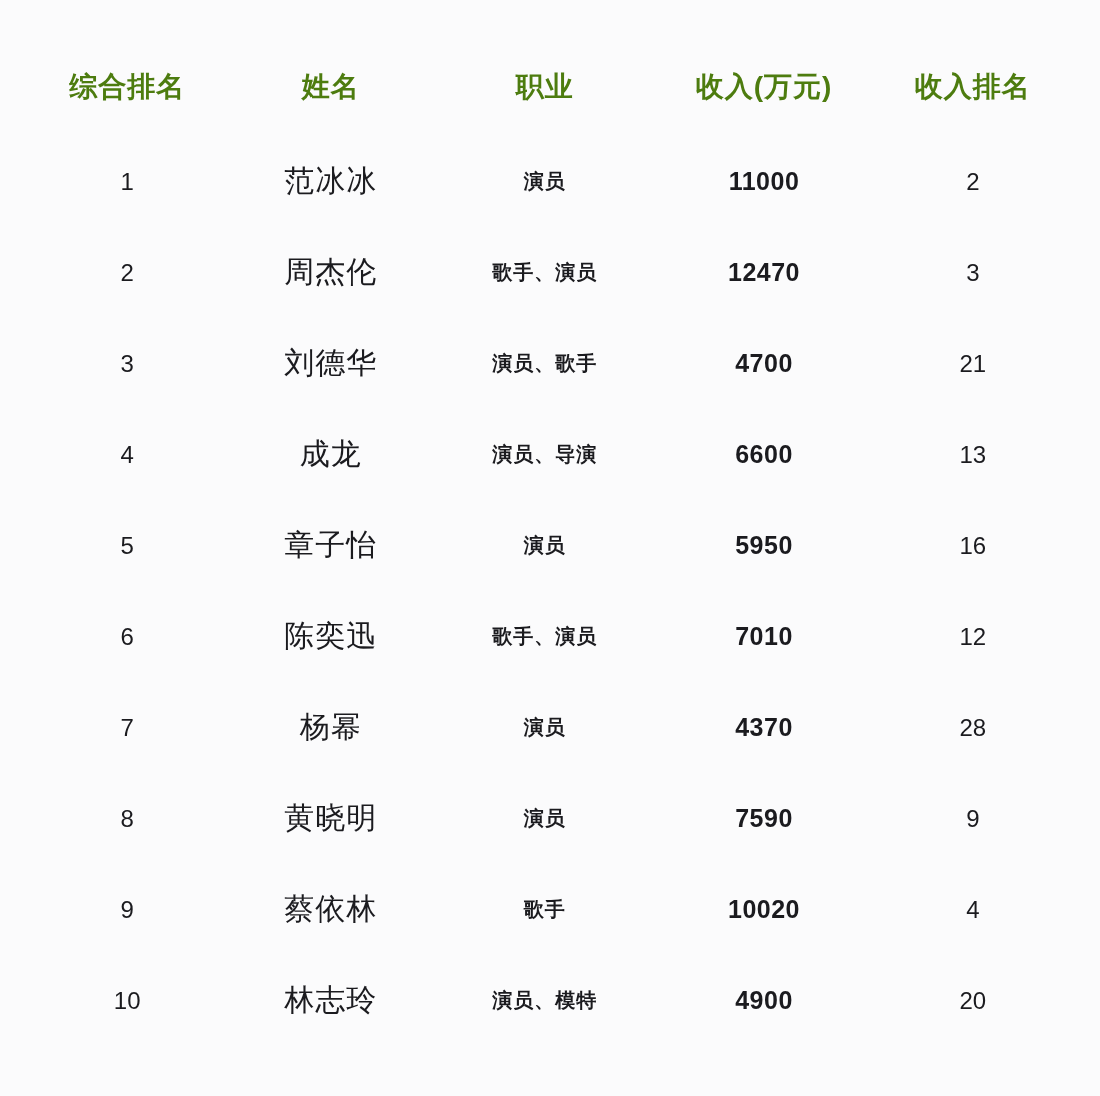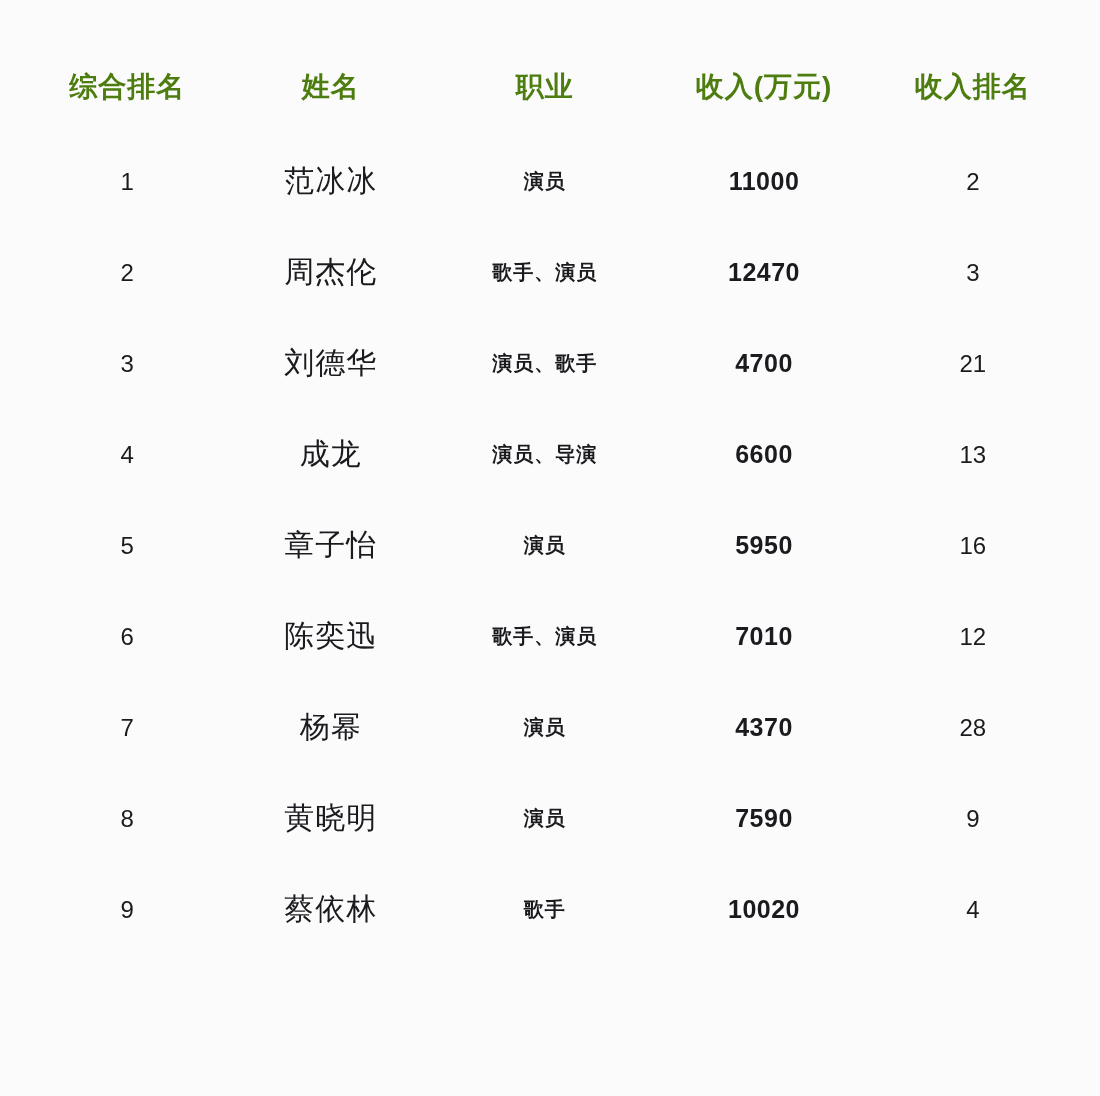--- a/index.html
+++ b/index.html
@@ -148,15 +148,22 @@
         <td class="income-cell">7590</td>
         <td class="income-rank-cell">9</td>
       </tr>
       <tr>
         <td class="rank-cell">9</td>
         <td class="name-cell">蔡依林</td>
         <td class="job-cell">歌手</td>
         <td class="income-cell">10020</td>
         <td class="income-rank-cell">4</td>
       </tr>
+      <tr>
+        <td class="rank-cell">10</td>
+        <td class="name-cell">林志玲</td>
+        <td class="job-cell">演员、模特</td>
+        <td class="income-cell">4900</td>
+        <td class="income-rank-cell">20</td>
+      </tr>
     </tbody>
   </table>
 </div>
 
 </body></html>

